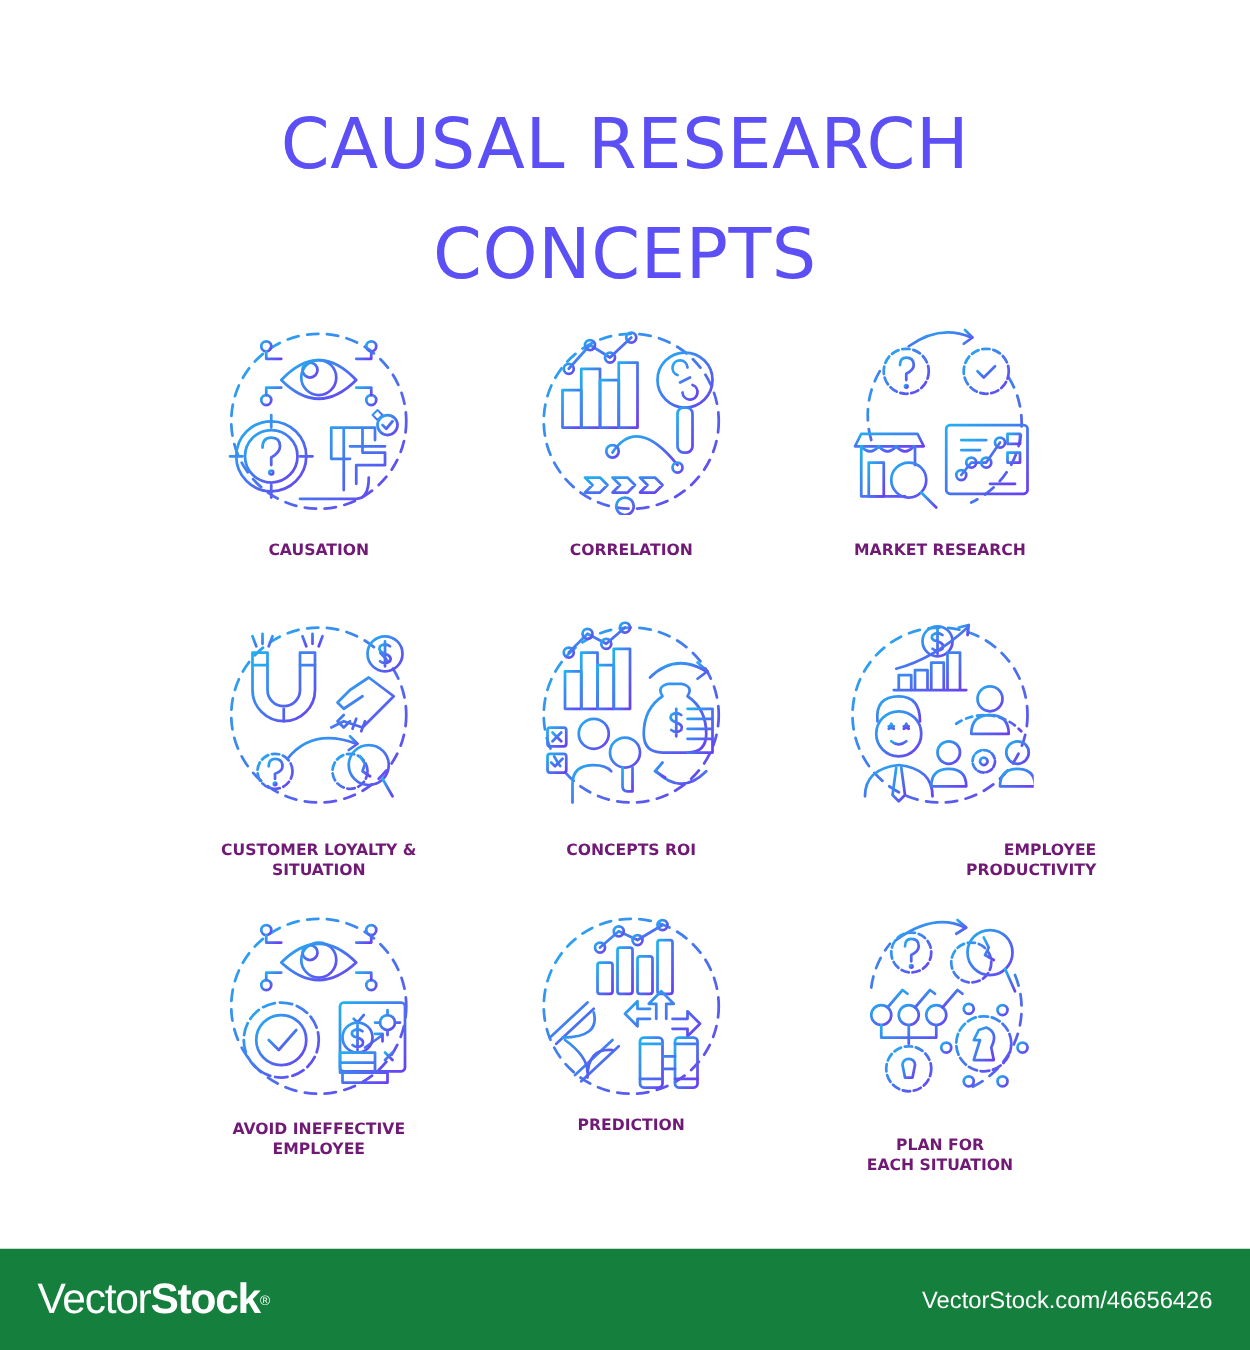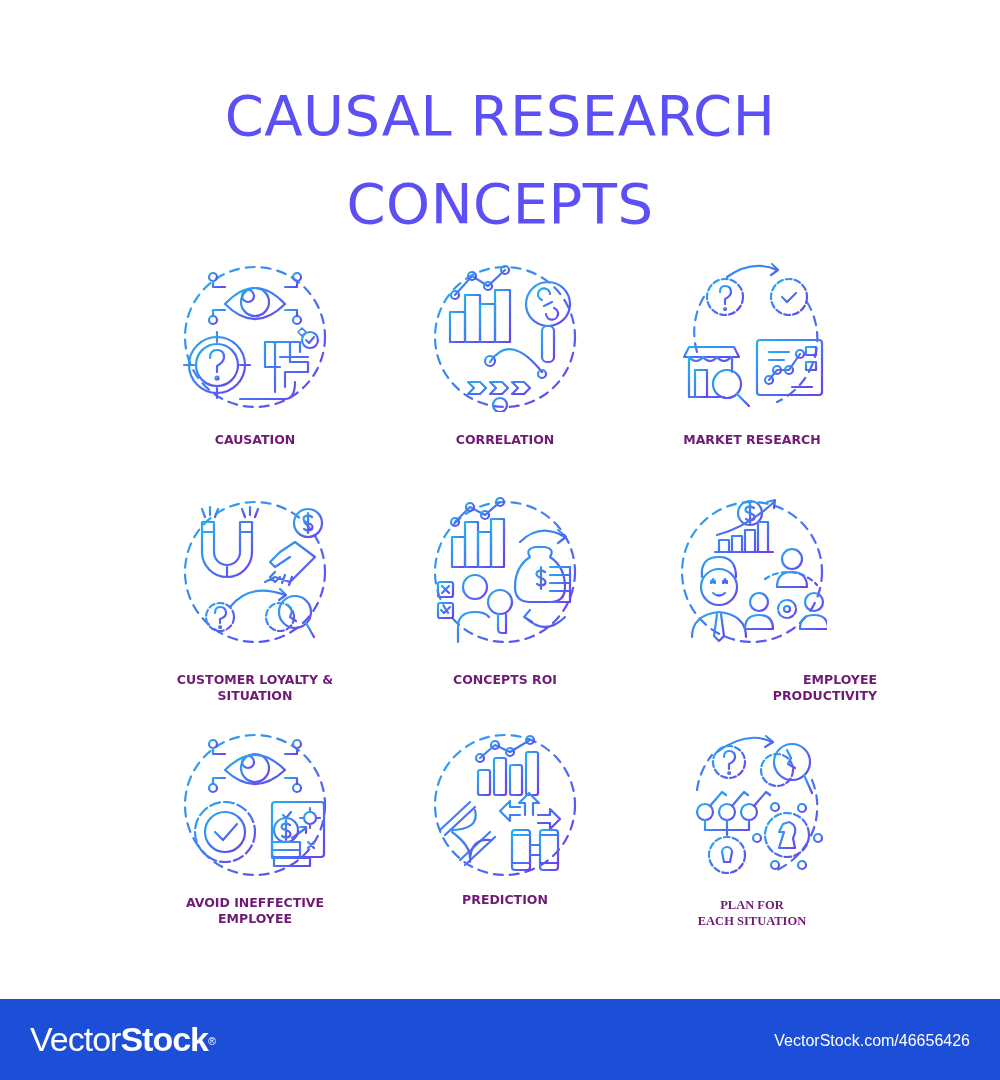--- a/index.html
+++ b/index.html
@@ -5,26 +5,26 @@
   html, body { margin: 0; padding: 0; }
   body { width: 1000px; height: 1080px; background: #ffffff; position: relative; overflow: hidden; font-family: "Liberation Sans", sans-serif; }
   .title { position: absolute; left: 0; top: 72px; width: 1000px; text-align: center; color: #5b4ff5; font-family: "DejaVu Sans", sans-serif; font-weight: normal; font-size: 56px; line-height: 88px; letter-spacing: 0.5px; }
   .title .line { display: block; }
   .grid { position: absolute; left: 0; top: 0; width: 1000px; height: 995px; }
   .cell { position: absolute; width: 250px; }
   .icon { position: absolute; left: 50%; margin-left: -75px; width: 150px; height: 150px; }
   .icon svg { width: 150px; height: 150px; display: block; }
   .label { position: absolute; left: 0; width: 250px; text-align: center; color: #701a75; font-family: "DejaVu Sans", sans-serif; font-weight: bold; font-size: 12.5px; line-height: 16px; }
   .label span { display: block; }
-  .footer { position: absolute; left: 0; top: 999px; width: 1000px; height: 81px; background: #1d4ed8; }
+  .footer { position: absolute; left: 0; top: 999px; width: 1000px; height: 81px; background: #15803d; }
   .brand { position: absolute; left: 30px; top: 20px; color: #ffffff; font-family: "Liberation Sans", sans-serif; font-size: 34px; line-height: 40px; letter-spacing: -1px; }
   .brand .light { font-weight: normal; }
   .brand .bold { font-weight: bold; }
   .brand sup { font-size: 11px; vertical-align: top; position: relative; top: 2px; letter-spacing: 0; }
-  .ref { position: absolute; right: 30px; top: 30px; color: #ffffff; font-family: "Liberation Sans", sans-serif; font-size: 16px; line-height: 24px; }
+  .ref { position: absolute; right: 30px; top: 30px; color: #ffffff; font-family: "Liberation Sans", sans-serif; font-size: 19px; line-height: 24px; }
 </style>
 </head>
 <body>
 
 <div class="title">
   <span class="line">CAUSAL RESEARCH</span>
   <span class="line">CONCEPTS</span>
 </div>
 
 <svg width="0" height="0" style="position:absolute">
@@ -313,21 +313,21 @@
         <circle cx="110" cy="105" r="22" stroke-dasharray="7 3"></circle>
         <path d="M102 118 h16 l-2 -10 q6 -12 -4 -16 l-6 2 l-4 8 h5 z"></path>
         <circle cx="98" cy="77" r="4"></circle>
           <circle cx="125" cy="78" r="4"></circle>
         <circle cx="80" cy="108" r="4"></circle>
           <circle cx="141" cy="108" r="4"></circle>
         <circle cx="98" cy="135" r="4"></circle>
           <circle cx="125" cy="135" r="4"></circle>
       </svg>
     </div>
-    <div class="label" style="top:167px;font-family:Liberation Serif, serif;">
+    <div class="label" style="top:178px;">
       <span>PLAN FOR</span>
       <span>EACH SITUATION</span>
     </div>
   </div>
 </div>
 
 <div class="footer">
   <div class="brand">
     <span class="light">Vector</span><span class="bold">Stock</span><sup>®</sup>
   </div>

